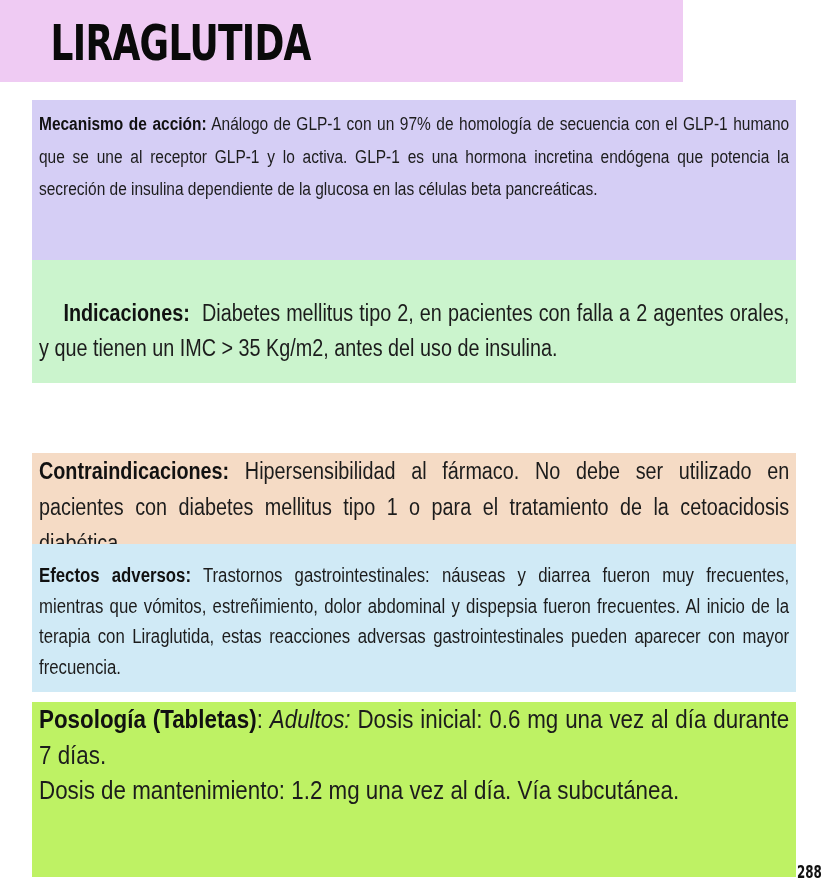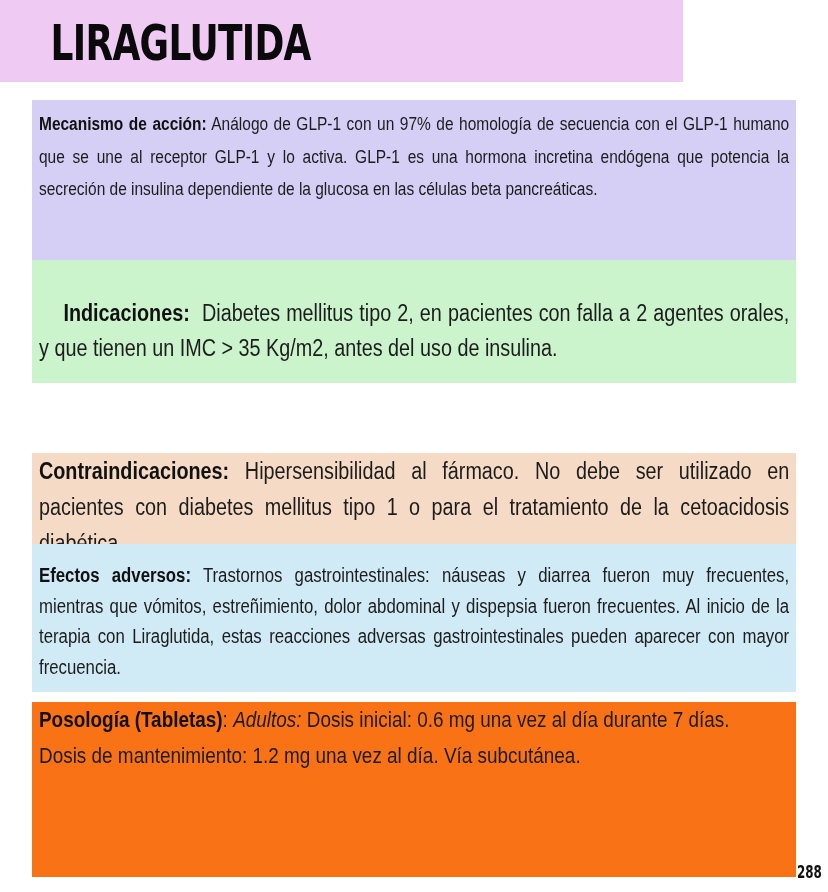--- a/index.html
+++ b/index.html
@@ -40,21 +40,21 @@
       box-sizing: border-box;
       padding: 0 7px 0 7px;
       text-align: justify;
     }
     .box .lbl { font-weight: bold; color: #111; }
     .box .it { font-style: italic; }
     .b1 { top: 100px; height: 190px; background: #d5cef5; font-size: 18px; line-height: 32.5px; padding-top: 8px; }
     .b2 { top: 260px; height: 123px; background: #cbf4cd; font-size: 23px; line-height: 35.5px; }
     .b3 { top: 405px; height: 126px; background: #f5dbc5; font-size: 23px; line-height: 36px; margin-top: 48px; }
     .b4 { top: 544px; height: 148px; background: #d0eaf6; font-size: 19.5px; line-height: 30.5px; padding-top: 16px; }
-    .b5 { top: 702px; height: 175px; background: #f97316; font-size: 22px; line-height: 35.5px; }
+    .b5 { top: 702px; height: 175px; background: #bef264; font-size: 26px; line-height: 35.5px; }
     .inner { display: block; }
     .narrow { transform: scaleX(0.86); transform-origin: left top; width: 116.3%; }
     .pnum {
       position: absolute;
       left: 797px; top: 862px;
       font-family: "DejaVu Sans", sans-serif;
       font-weight: bold;
       font-size: 17px;
       color: #111;
       transform: scaleX(0.7);

